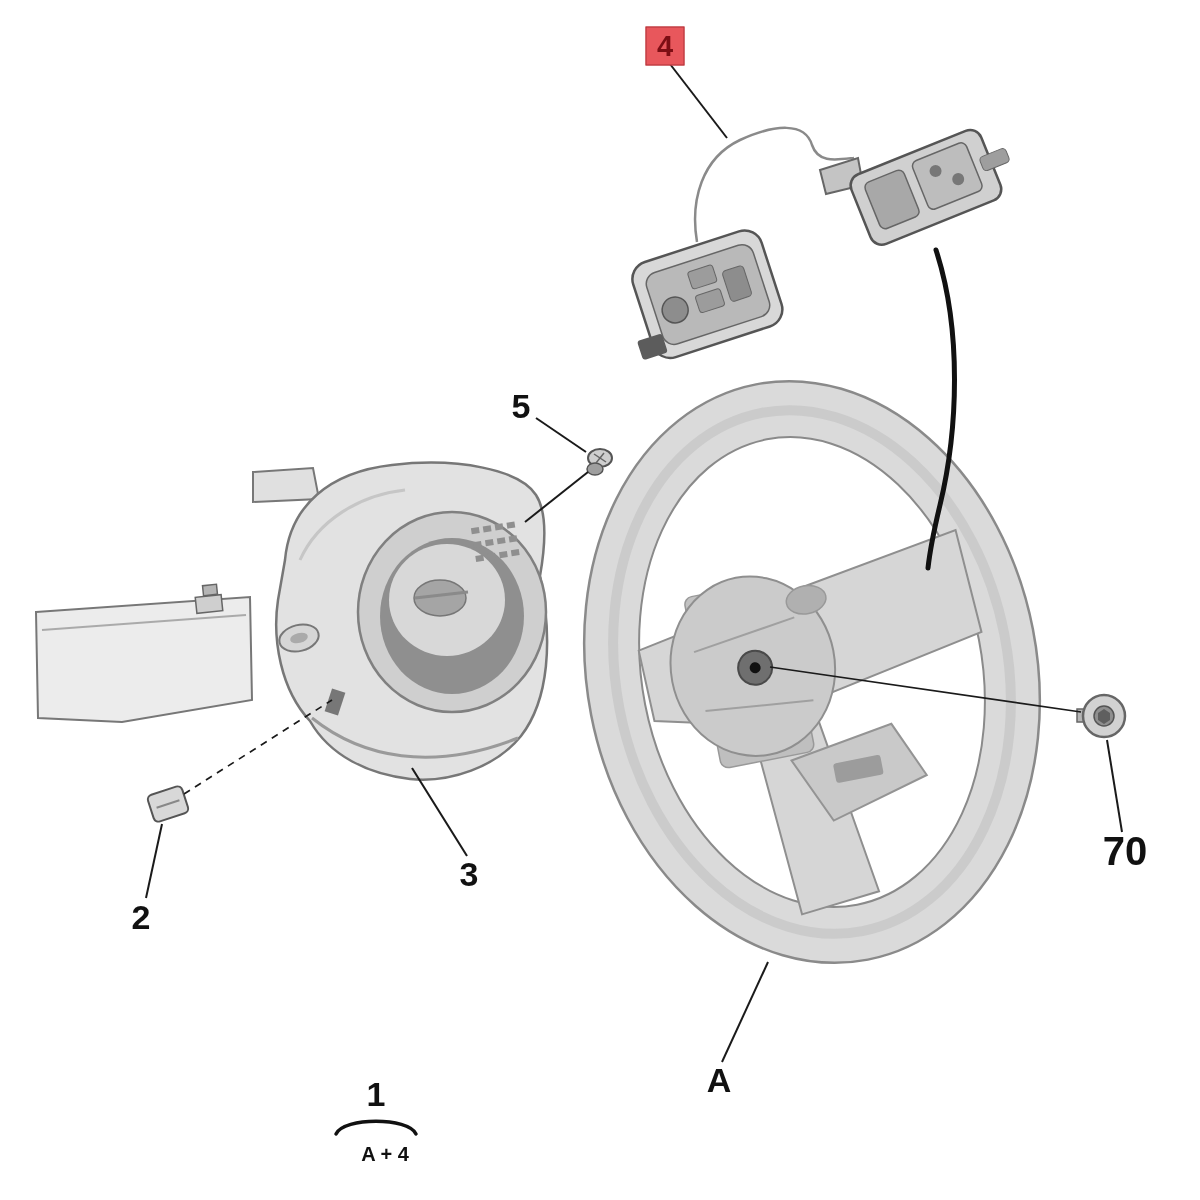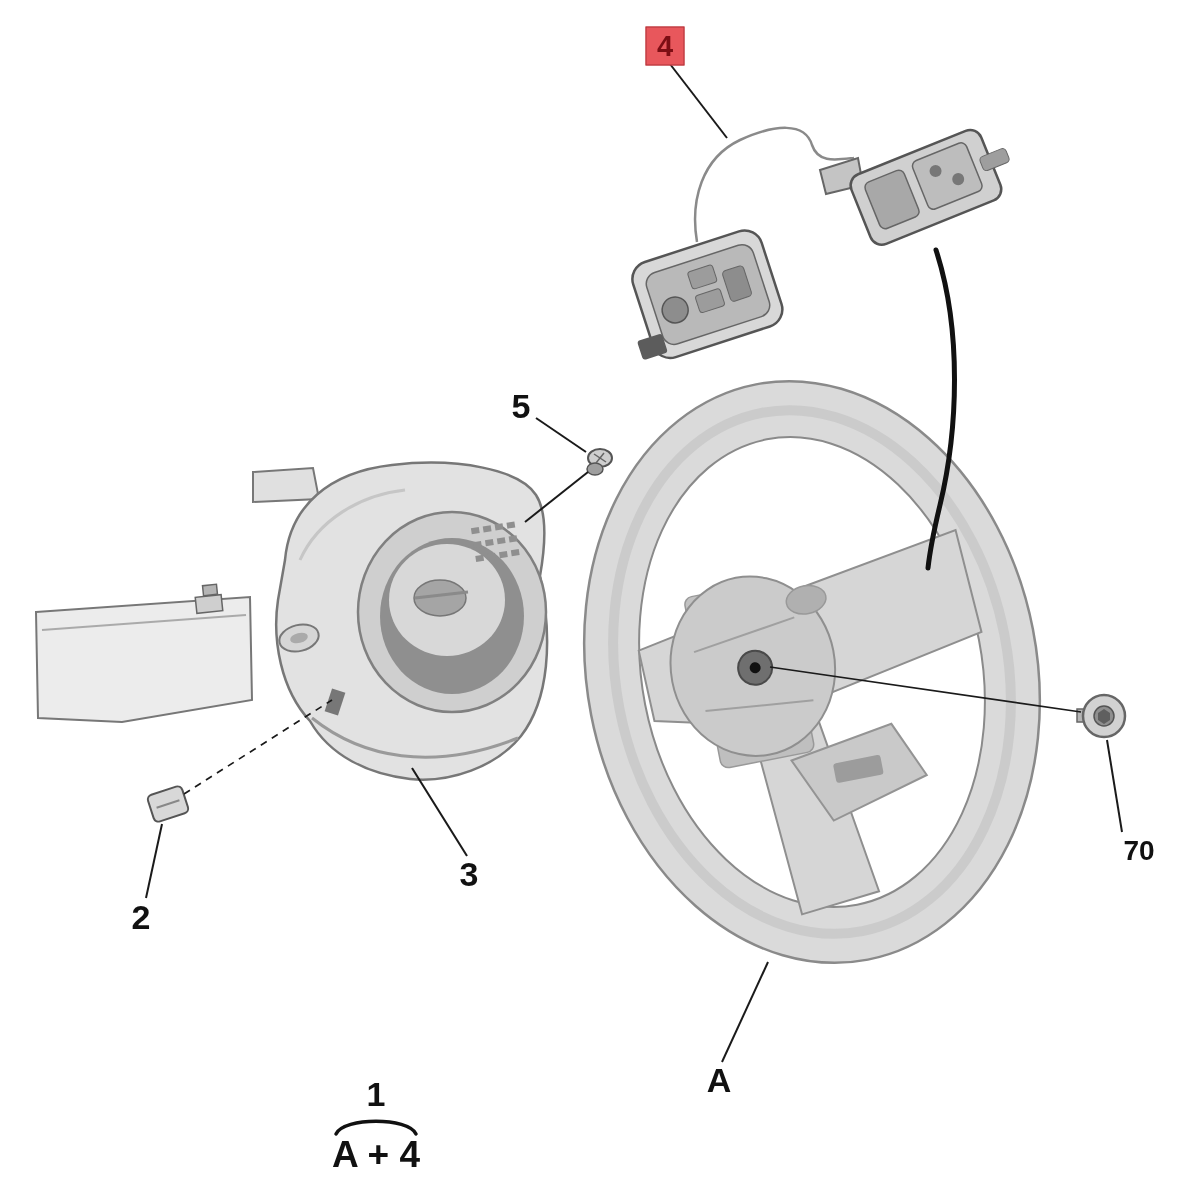--- a/index.html
+++ b/index.html
@@ -6,28 +6,28 @@
   .stage{
     position:relative;width:1200px;height:1200px;background:#ffffff;
     font-family:"Liberation Sans", sans-serif;overflow:hidden;
   }
   .artwork{position:absolute;left:0;top:0;}
   .callout{
     position:absolute;transform:translate(-50%,-50%);
     font-weight:bold;font-size:34px;color:#111111;line-height:1;
     user-select:none;white-space:nowrap;
   }
-  .callout.two-digit{font-size:28px;margin-left:14px;}
+  .callout.two-digit{font-size:40px;}
   .highlight-box{
     position:absolute;transform:translate(-50%,-50%);
     width:37px;height:37px;background:#e8575c;border:1px solid #b03338;
     display:flex;align-items:center;justify-content:center;
     font-weight:bold;font-size:29px;color:#7d0e14;line-height:1;
   }
-  .formula{font-size:37px;}
+  .formula{font-size:20px;margin-left:9px;}
 </style>
 </head>
 <body>
 
 <div class="stage">
 
   <svg class="artwork" width="1200" height="1200" viewBox="0 0 1200 1200">
 
     <g>
 

